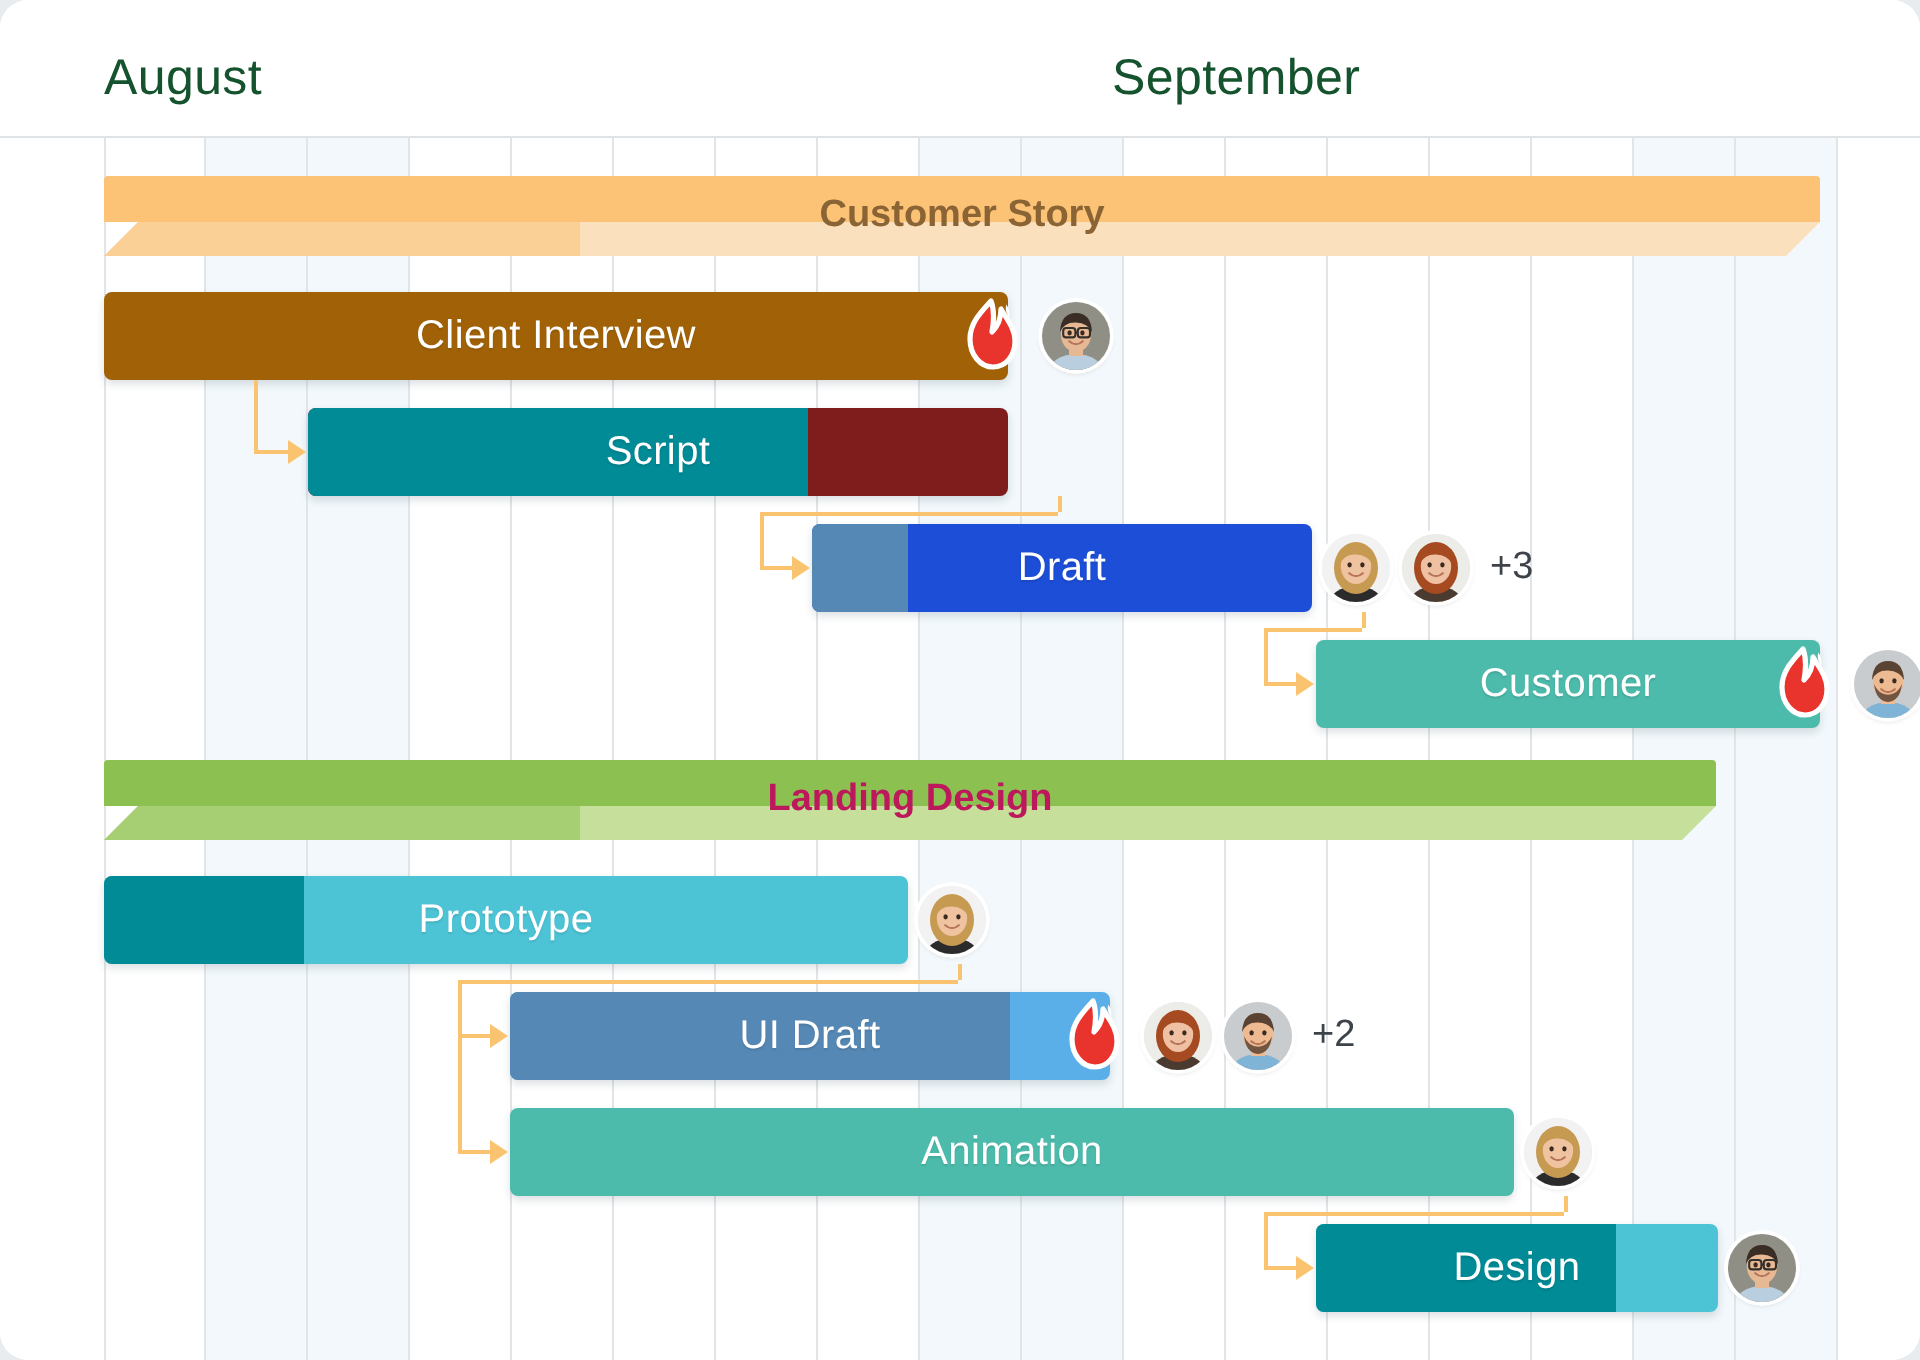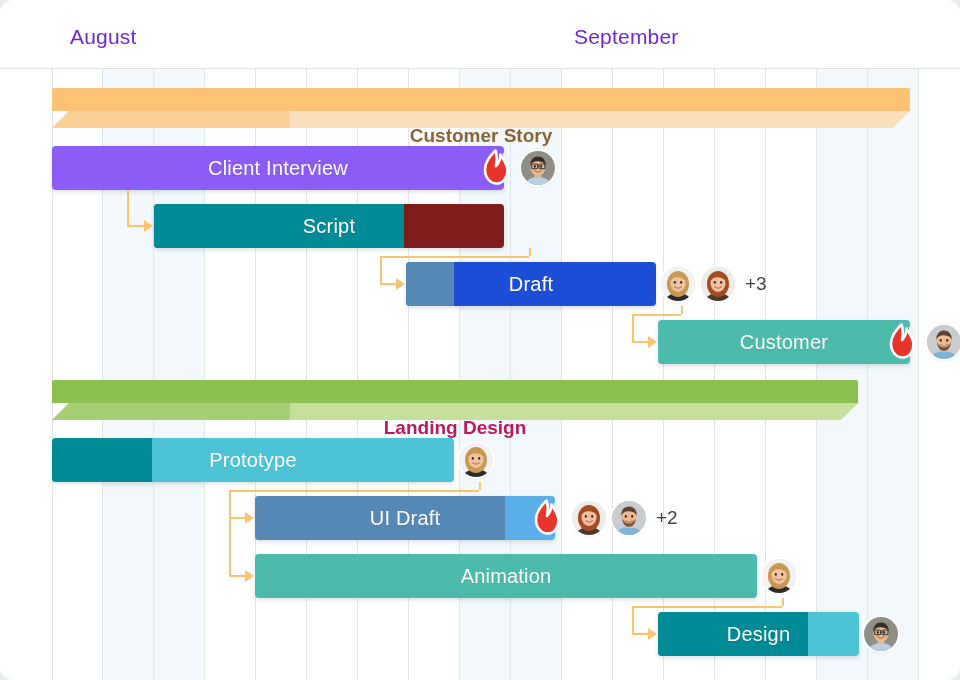--- a/index.html
+++ b/index.html
@@ -18,23 +18,22 @@
 
   
   #header{
     position:absolute;left:0;top:0;width:960px;height:69px;
     background:#ffffff;
     border-bottom:1px solid #dfe3e6;
     box-sizing:border-box;
   }
   .month{
     position:absolute;top:25px;
-    font-size:21px;color:#6d28d9;letter-spacing:.2px;
+    font-size:25px;color:#14532d;letter-spacing:.2px;
     white-space:nowrap;
-    margin-left:18px;
   }
 
   
   #grid{
     position:absolute;left:0;top:69px;width:960px;height:611px;
     background:#ffffff;
   }
   .gcol{
     position:absolute;top:0;bottom:0;
     border-right:1px solid #e2e5e8;
@@ -53,21 +52,20 @@
     position:absolute;left:0;right:0;top:23px;height:17px;
   }
   .groupbar .gbot .gfill{
     position:absolute;left:0;top:0;bottom:0;
   }
   .groupbar .glabel{
     position:absolute;left:0;right:0;top:0;height:40px;
     display:flex;align-items:center;justify-content:center;
     font-size:19px;font-weight:bold;
     pointer-events:none;
-    margin-top:28px;
   }
 
   
   .taskbar{
     position:absolute;height:44px;border-radius:4px;
     box-shadow:0 2px 4px rgba(40,60,80,.16);
     overflow:hidden;
   }
   .taskbar .prog{position:absolute;left:0;top:0;bottom:0;}
   .taskbar .tlabel{
@@ -180,21 +178,21 @@
     </div>
 
   <div id="bars-layer">
       <div class="groupbar" style="left: 52px; top: 88px; width: 858px;">
         <div class="gtop" style="background: rgb(252, 195, 119);"></div>
         <div class="gbot" style="background: rgb(251, 224, 189); clip-path: polygon(17px 0px, 841px 0px, 858px 0px, 841px 17px, 0px 17px);">
           <div class="gfill" style="width: 238px; background: rgb(252, 195, 119); opacity: 0.55;"></div>
         </div>
         <div class="glabel" style="color: rgb(138, 100, 52);">Customer Story</div>
       </div>
-      <div class="taskbar" style="left: 52px; top: 146px; width: 452px; background: #8b5cf6;">
+      <div class="taskbar" style="left: 52px; top: 146px; width: 452px; background: #a16207;">
         <div class="tlabel">Client Interview</div>
       </div>
       <div class="flame" style="left: 478px; top: 149px;"><svg viewBox="0 0 34 38" xmlns="http://www.w3.org/2000/svg">
           <path d="M17.5 1.5 C12.5 7 7 12.5 7 20.5 C7 28.5 12.2 34.5 18.5 34.5 C24.8 34.5 29.5 29 29.5 21.5 C29.5 15 25 10 22.5 5.5 C22.5 11 20.5 14.5 18 17 C19 11.5 19.2 6 17.5 1.5 Z" fill="#e8342c" stroke="#ffffff" stroke-width="2.6" stroke-linejoin="round"></path>
           <path d="M25.2 3.2 C26.6 5.4 27.1 7.6 26.6 9.6 C25.2 7.8 24.4 5.6 25.2 3.2 Z" fill="#ffffff"></path>
         </svg></div>
       <div class="avatar" style="left: 521px; top: 151px;">
         <svg viewBox="0 0 34 34" xmlns="http://www.w3.org/2000/svg">
           <rect width="34" height="34" fill="#8f8f86"></rect>
           <ellipse cx="17" cy="36" rx="14" ry="10" fill="#b9cede"></ellipse>

